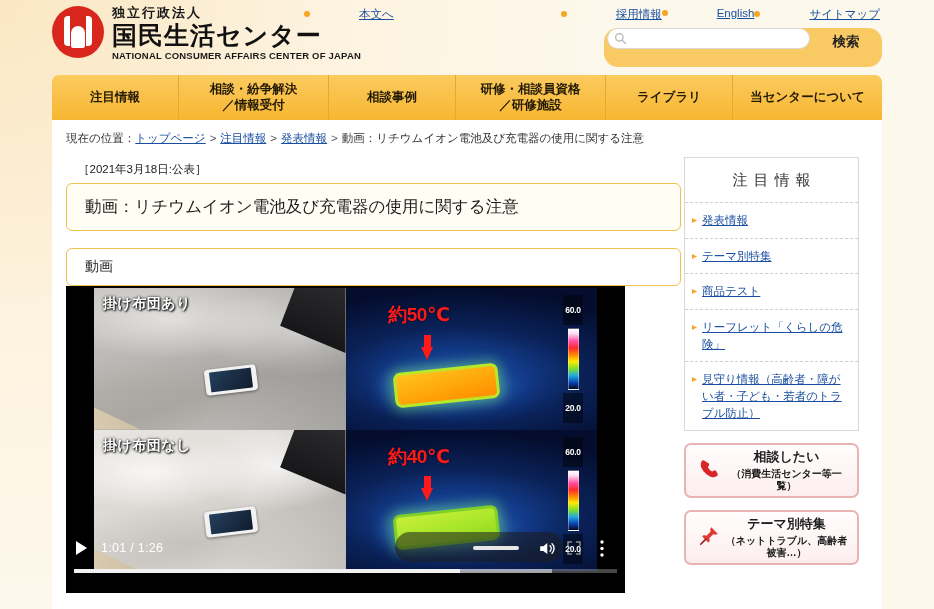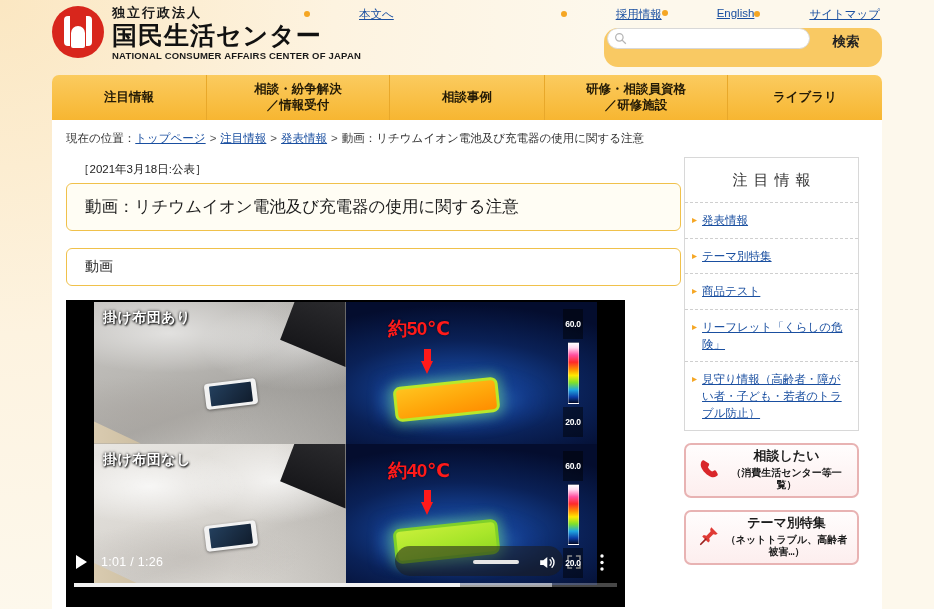--- a/index.html
+++ b/index.html
@@ -245,21 +245,20 @@
     height: 38px;
     display: flex;
     align-items: center;
     padding-left: 18px;
     font-size: 14px;
     color: #1c1c1c;
   }
 
   
   .player {
-    margin-top: 14px;
     width: 559px;
     height: 307px;
     background: #000;
     position: relative;
     overflow: hidden;
   }
   .video-stage {
     position: absolute;
     left: 28px; top: 2px;
     width: 503px; height: 283px;
@@ -533,21 +532,21 @@
     border: 2px solid #e8b3b3;
     border-radius: 7px;
     background: linear-gradient(180deg, #fffdfd 0%, #fdeeee 100%);
     height: 55px;
     display: flex;
     align-items: center;
     padding: 0 8px;
     cursor: pointer;
   }
   .banner-icon { width: 30px; flex: none; text-align: center; }
-  .banner-text { flex: 1; text-align: center; line-height: 1.25; font-family: Liberation Mono, monospace; }
+  .banner-text { flex: 1; text-align: center; line-height: 1.25; }
   .banner-main {
     font-size: 13px;
     font-weight: bold;
     color: #1d1d1d;
   }
   .banner-sub {
     font-size: 10px;
     font-weight: bold;
     color: #1d1d1d;
     margin-top: 2px;
@@ -600,20 +599,21 @@
   </div>
 
   <div class="gnav">
     <div class="gnav-item">注目情報</div>
     <div class="gnav-item wide">相談・紛争解決
 ／情報受付</div>
     <div class="gnav-item">相談事例</div>
     <div class="gnav-item wide">研修・相談員資格
 ／研修施設</div>
     <div class="gnav-item">ライブラリ</div>
+    <div class="gnav-item wide">当センターについて</div>
   </div>
 
   <div class="content-shell">
 
     <div class="breadcrumb">
       <span>現在の位置：</span><a>トップページ</a><span class="sep">&gt;</span><a>注目情報</a><span class="sep">&gt;</span><a>発表情報</a><span class="sep">&gt;</span><span>動画：リチウムイオン電池及び充電器の使用に関する注意</span>
     </div>
 
     <div class="layout">
 

